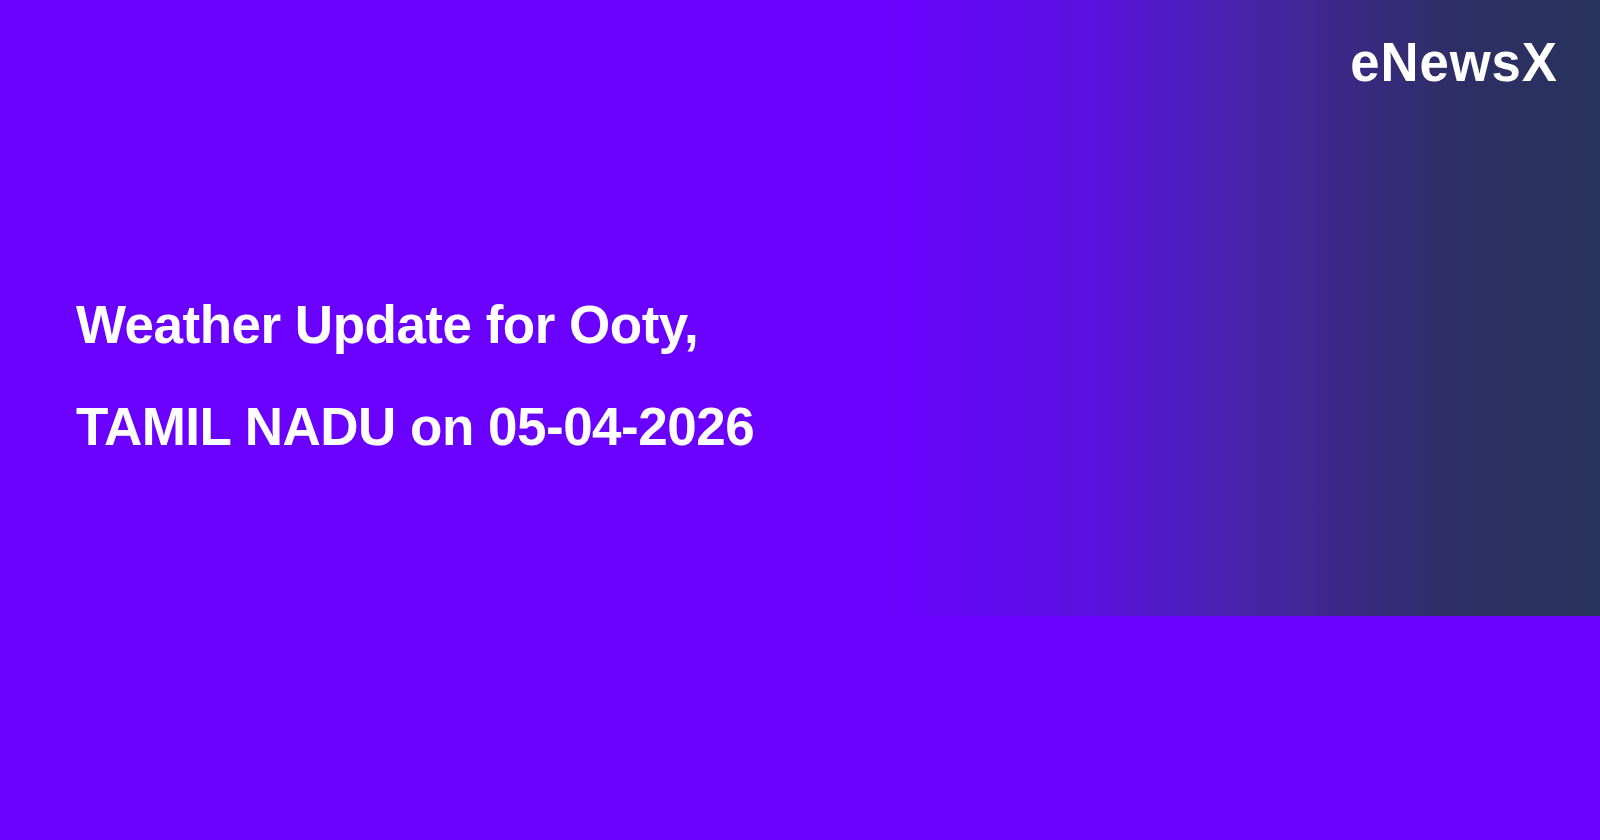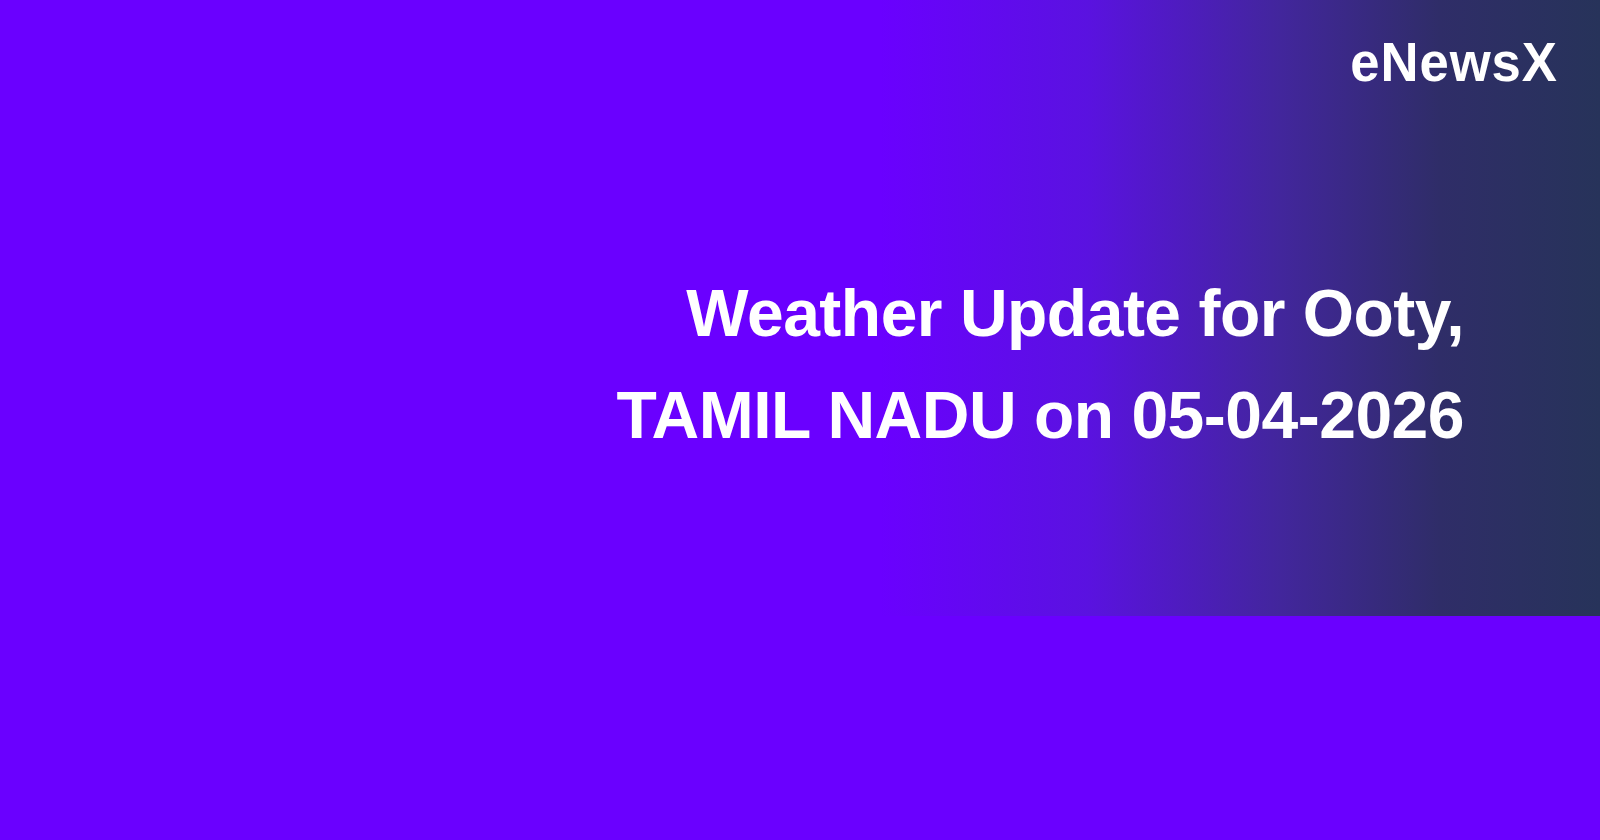--- a/index.html
+++ b/index.html
@@ -62,30 +62,29 @@
     transform-origin: right center;
     -webkit-font-smoothing: antialiased;
   }
 
   
   .headline {
     position: absolute;
     left: 60px;
     top: 258px;
     width: 1400px;
-    margin: 4px;
+    margin: 16px;
     padding: 0;
     color: #FFFFFF;
     font-family: "Liberation Sans", "DejaVu Sans", sans-serif;
-    font-size: 66px;
+    font-size: 53px;
     font-weight: bold;
     line-height: 102px;
     letter-spacing: -0.5px;
     white-space: pre-line;
-    text-align: right;
     -webkit-font-smoothing: antialiased;
   }
 </style>
 </head>
 <body>
 
 <div class="banner">
 
   <div class="brand">eNewsX</div>
 

